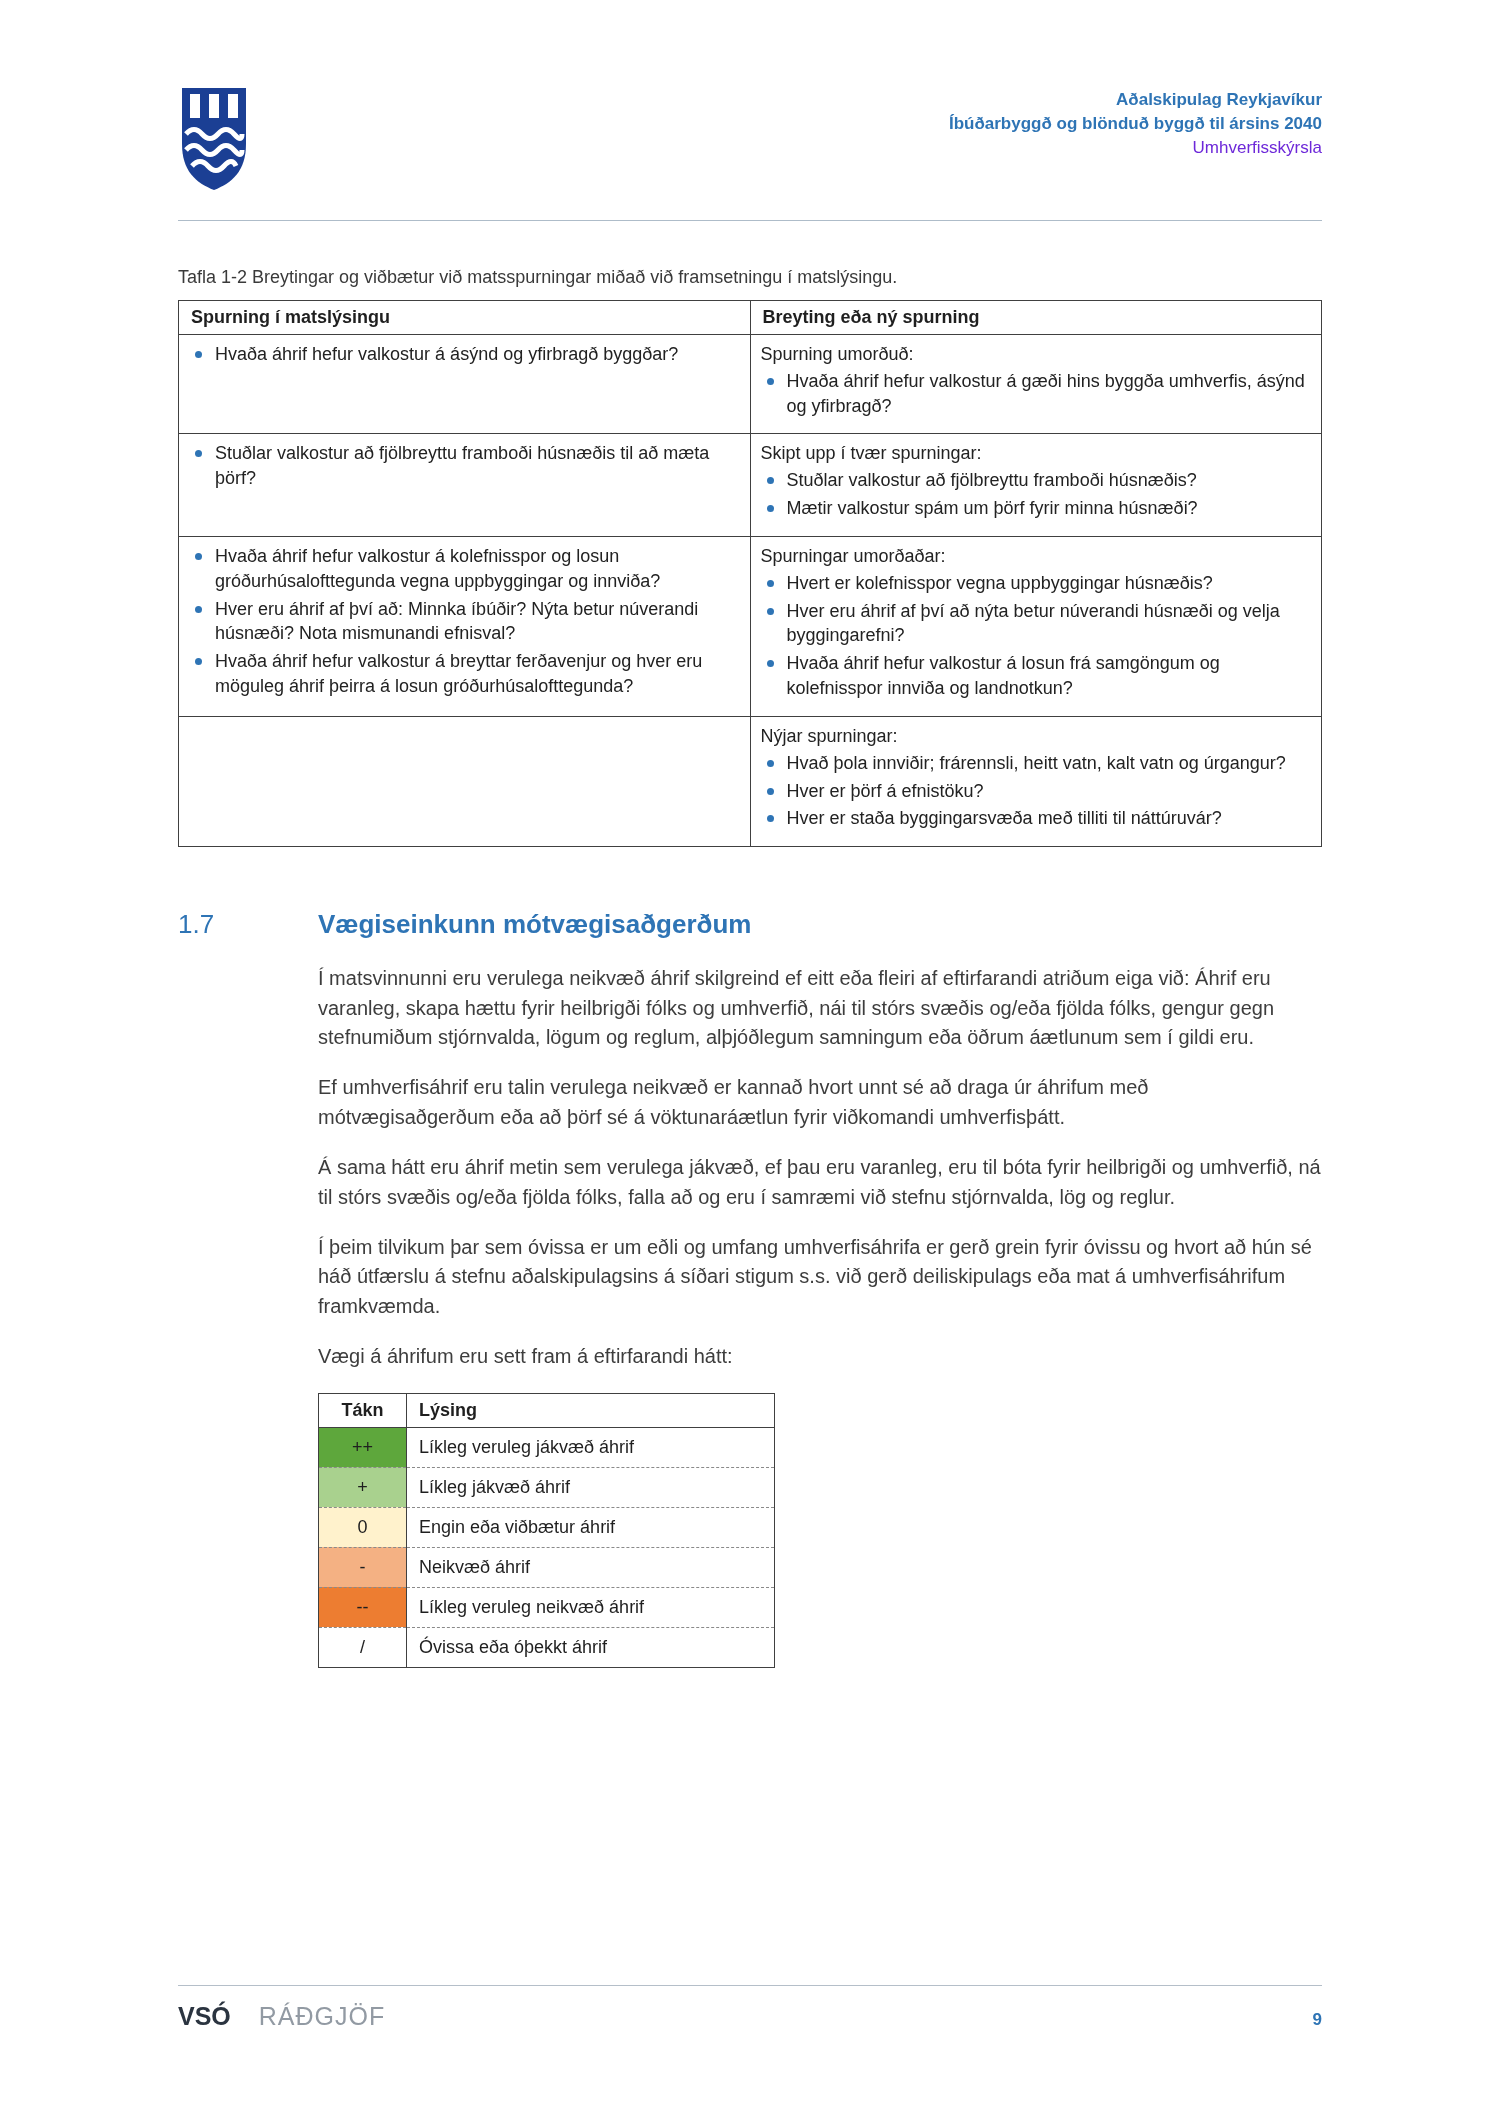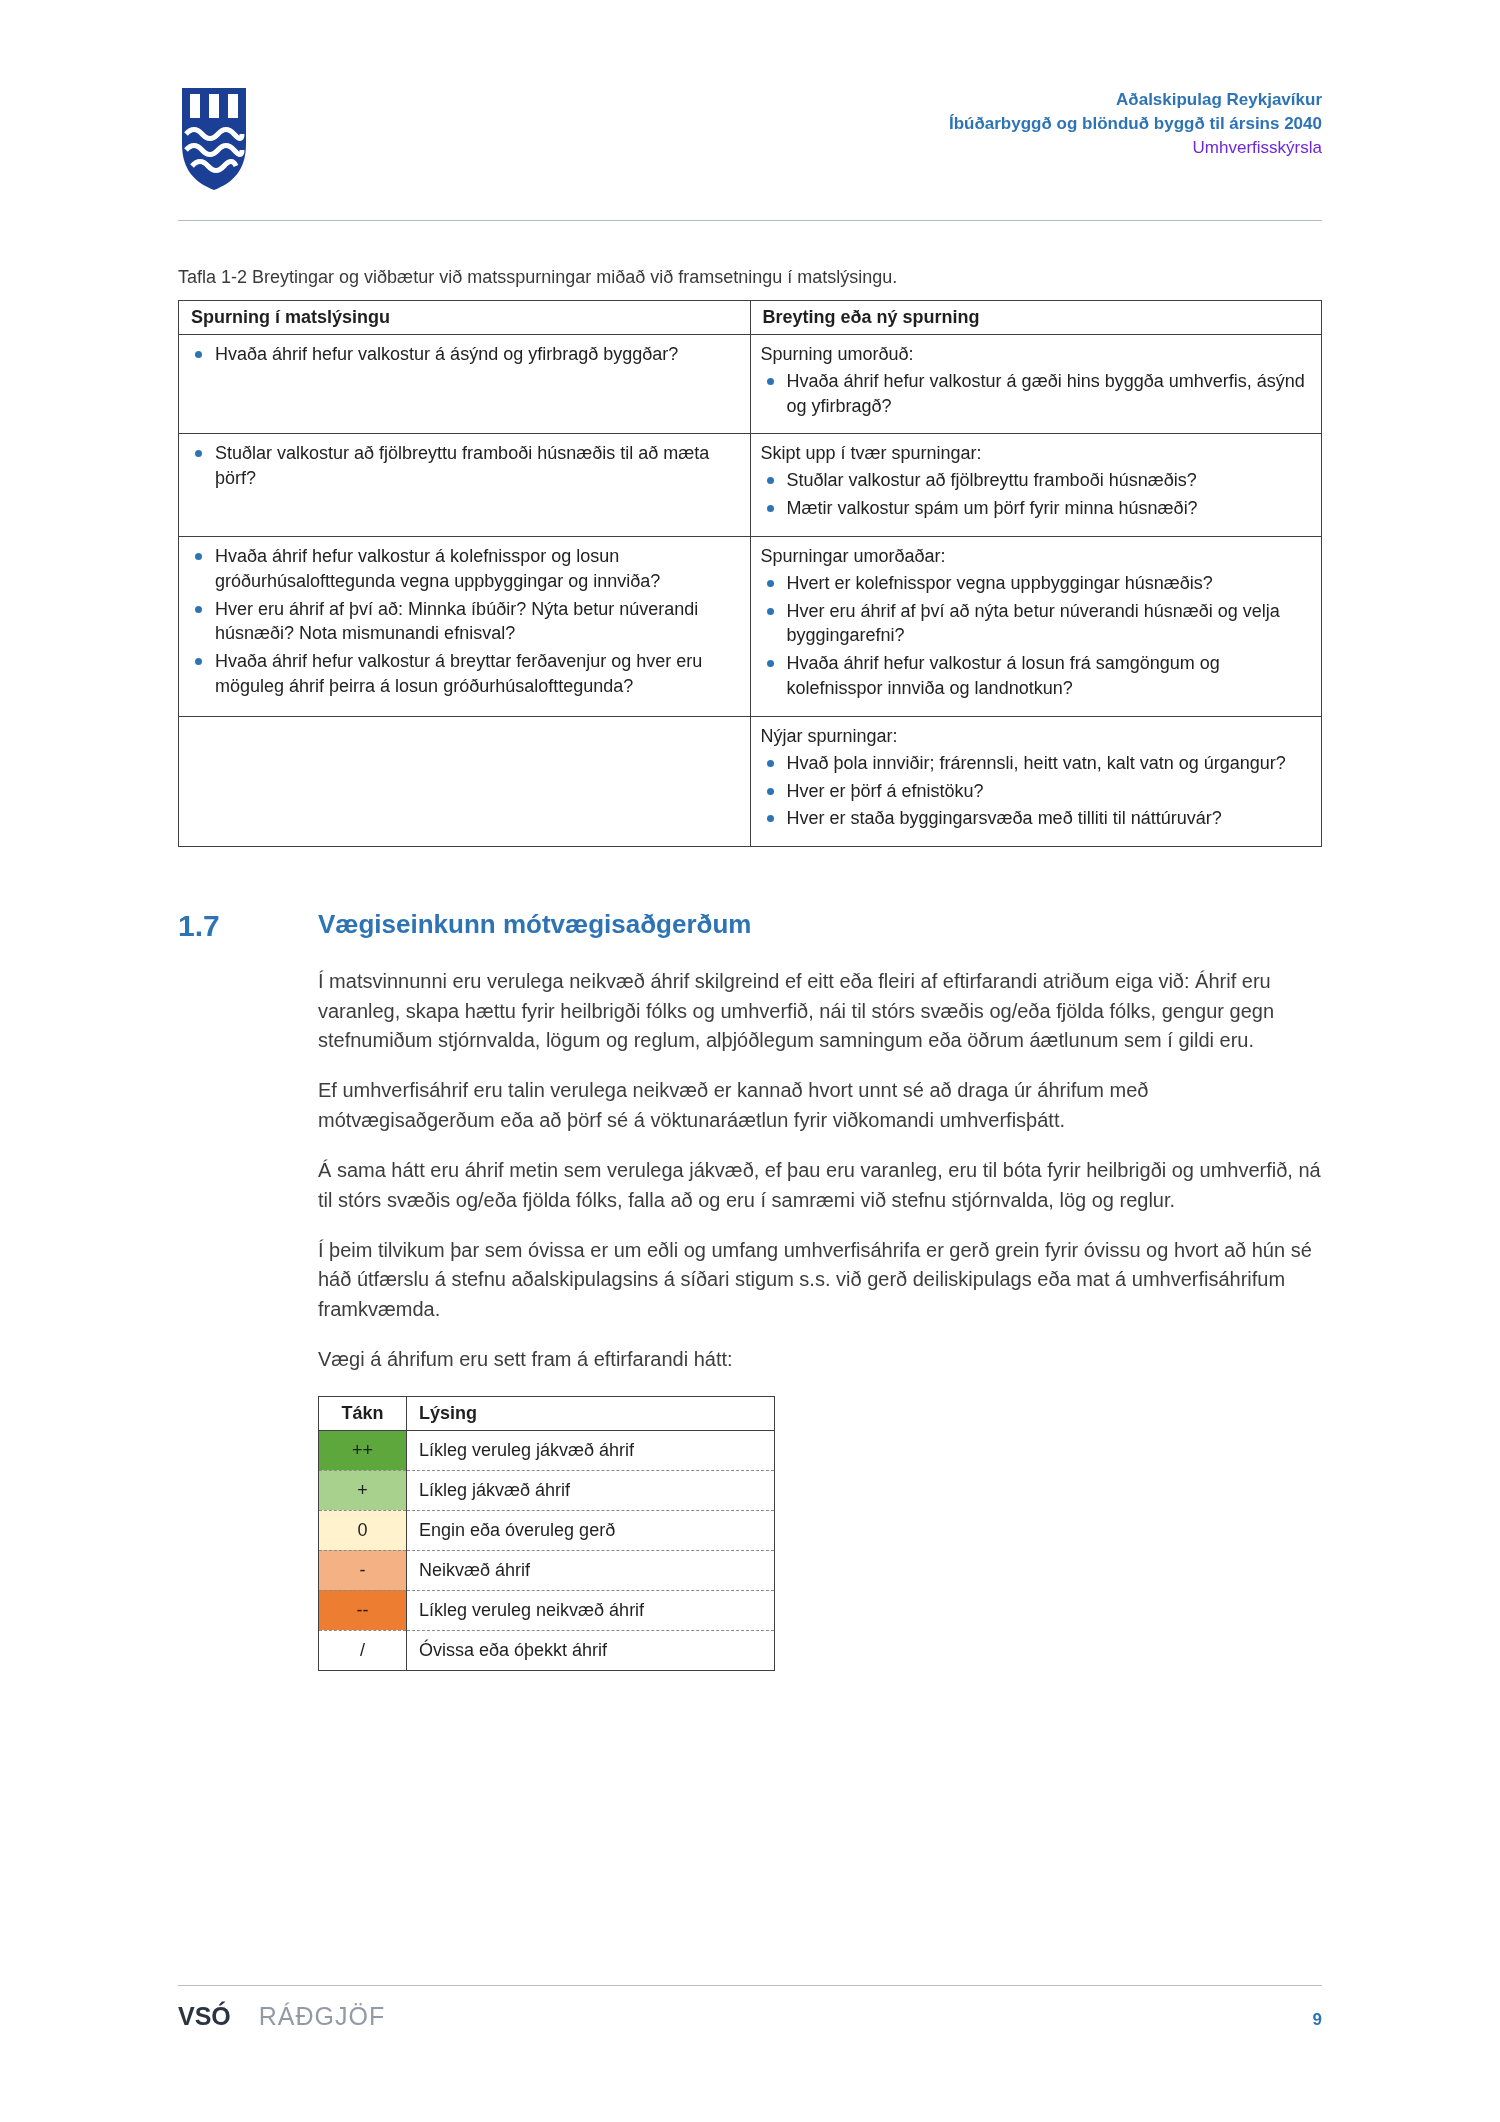--- a/index.html
+++ b/index.html
@@ -28,21 +28,21 @@
   .cell-intro { margin-bottom:2px; }
   ul.bullets { list-style:none; }
   ul.bullets li { position:relative; padding-left:26px; margin-bottom:3px; }
   ul.bullets li::before {
     content:""; position:absolute; left:6px; top:9px;
     width:7px; height:7px; border-radius:50%; background:#2e74b5;
   }
 
   
   .section-heading { display:flex; margin-top:62px; }
-  .sec-num   { width:140px; font-weight:bold; font-size:30px; color:#2e74b5; }
+  .sec-num   { width:140px; font-weight:normal; font-size:26px; color:#2e74b5; }
   .sec-title { font-weight:bold; font-size:26px; color:#2e74b5; }
   .body-text { margin-left:140px; margin-top:24px; font-size:20px; line-height:1.47; color:#3d3d3d; }
   .body-text p { margin-bottom:21px; }
 
   
   .legend-table { border-collapse:collapse; margin-left:140px; margin-top:6px; font-size:18px; color:#1f1f1f; border:1px solid #404040; }
   .legend-table th { border:1px solid #404040; font-weight:bold; padding:6px 12px; text-align:left; }
   .legend-table th.symbol-h { width:88px; text-align:center; }
   .legend-table th.label-h  { width:368px; }
   .legend-table td { padding:9px 12px; border-bottom:1px dashed #8a8a8a; }
@@ -182,21 +182,21 @@
         <tr>
           <td class="symbol-cell" style="background: rgb(94, 167, 60);">++</td>
           <td class="label-cell">Líkleg veruleg jákvæð áhrif</td>
         </tr>
         <tr>
           <td class="symbol-cell" style="background: rgb(169, 209, 142);">+</td>
           <td class="label-cell">Líkleg jákvæð áhrif</td>
         </tr>
         <tr>
           <td class="symbol-cell" style="background: rgb(255, 242, 204);">0</td>
-          <td class="label-cell">Engin eða óveruleg gerð</td>
+          <td class="label-cell">Engin eða viðbætur áhrif</td>
         </tr>
         <tr>
           <td class="symbol-cell" style="background: rgb(244, 177, 131);">-</td>
           <td class="label-cell">Neikvæð áhrif</td>
         </tr>
         <tr>
           <td class="symbol-cell" style="background: rgb(237, 125, 49);">--</td>
           <td class="label-cell">Líkleg veruleg neikvæð áhrif</td>
         </tr>
         <tr>

